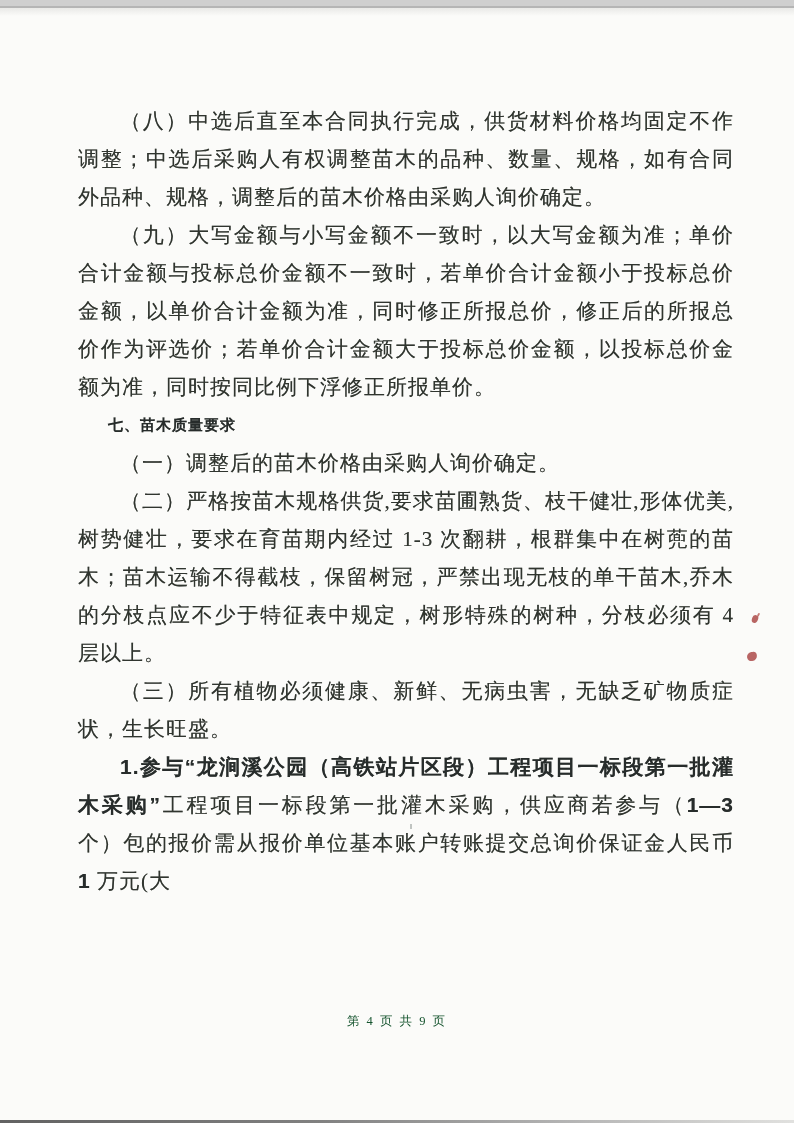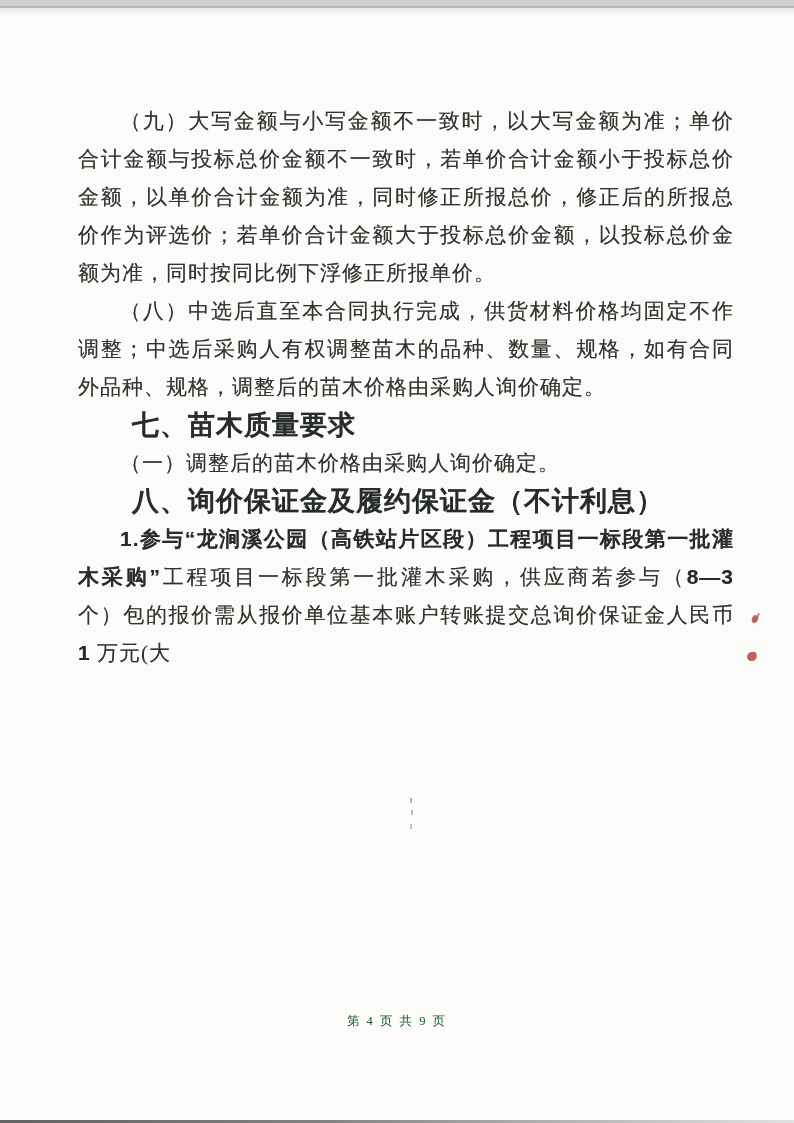--- a/index.html
+++ b/index.html
@@ -46,21 +46,21 @@
     letter-spacing: 1px;
     text-align: justify;
     text-indent: 2em;
     text-shadow: 0 0 .5px rgba(48,53,47,.55);
   }
   .content p.heading {
     font-family: "Liberation Sans", "DejaVu Sans", sans-serif;
     font-weight: 700;
     color: #23282a;
     text-align: left;
-    font-size: 27px;
+    font-size: 15px;
   }
   .b {
     font-family: "Liberation Sans", "DejaVu Sans", sans-serif;
     font-weight: 700;
     color: #272c2b;
   }
   .footer {
     position: absolute; top: 1013px; left: 0; width: 100%;
     text-align: center;
     font-size: 12.5px;
@@ -69,26 +69,27 @@
   }
 </style>
 </head>
 <body>
 
 <div class="page">
   <div class="scan-top"></div>
   <div class="scan-top-fade"></div>
 
   <div class="content">
+      <p class="body"><span>（八）中选后直至本合同执行完成，供货材料价格均固定不作调整；中选后采购人有权调整苗木的品种、数量、规格，如有合同外品种、规格，调整后的苗木价格由采购人询价确定。</span></p>
       <p class="body"><span>（九）大写金额与小写金额不一致时，以大写金额为准；单价合计金额与投标总价金额不一致时，若单价合计金额小于投标总价金额，以单价合计金额为准，同时修正所报总价，修正后的所报总价作为评选价；若单价合计金额大于投标总价金额，以投标总价金额为准，同时按同比例下浮修正所报单价。</span></p>
-      <p class="body"><span>（八）中选后直至本合同执行完成，供货材料价格均固定不作调整；中选后采购人有权调整苗木的品种、数量、规格，如有合同外品种、规格，调整后的苗木价格由采购人询价确定。</span></p>
       <p class="heading"><span class="b">七、苗木质量要求</span></p>
       <p class="body"><span>（一）调整后的苗木价格由采购人询价确定。</span></p>
-      <p class="heading"><span class="b">八、询价保证金及履约保证金（不计利息）</span></p>
-      <p class="body"><span class="b">1.参与“龙涧溪公园（高铁站片区段）工程项目一标段第一批灌木采购”</span><span>工程项目一标段第一批灌木采购，供应商若参与（</span><span class="b">8—3</span><span> 个）包的报价需从报价单位基本账户转账提交总询价保证金人民币 </span><span class="b">1</span><span> 万元(大</span></p>
+      <p class="body"><span>（二）严格按苗木规格供货,要求苗圃熟货、枝干健壮,形体优美,树势健壮，要求在育苗期内经过 1-3 次翻耕，根群集中在树蔸的苗木；苗木运输不得截枝，保留树冠，严禁出现无枝的单干苗木,乔木的分枝点应不少于特征表中规定，树形特殊的树种，分枝必须有 4 层以上。</span></p>
+      <p class="body"><span>（三）所有植物必须健康、新鲜、无病虫害，无缺乏矿物质症状，生长旺盛。</span></p>
+      <p class="body"><span class="b">1.参与“龙涧溪公园（高铁站片区段）工程项目一标段第一批灌木采购”</span><span>工程项目一标段第一批灌木采购，供应商若参与（</span><span class="b">1—3</span><span> 个）包的报价需从报价单位基本账户转账提交总询价保证金人民币 </span><span class="b">1</span><span> 万元(大</span></p>
     </div>
 
   <div class="footer">第 4 页 共 9 页</div>
 
   <div class="ink-mark ink-1"></div>
   <div class="ink-mark ink-2"></div>
   <div class="gray-speck"></div>
 
   <div class="scan-bottom"></div>
 </div>

